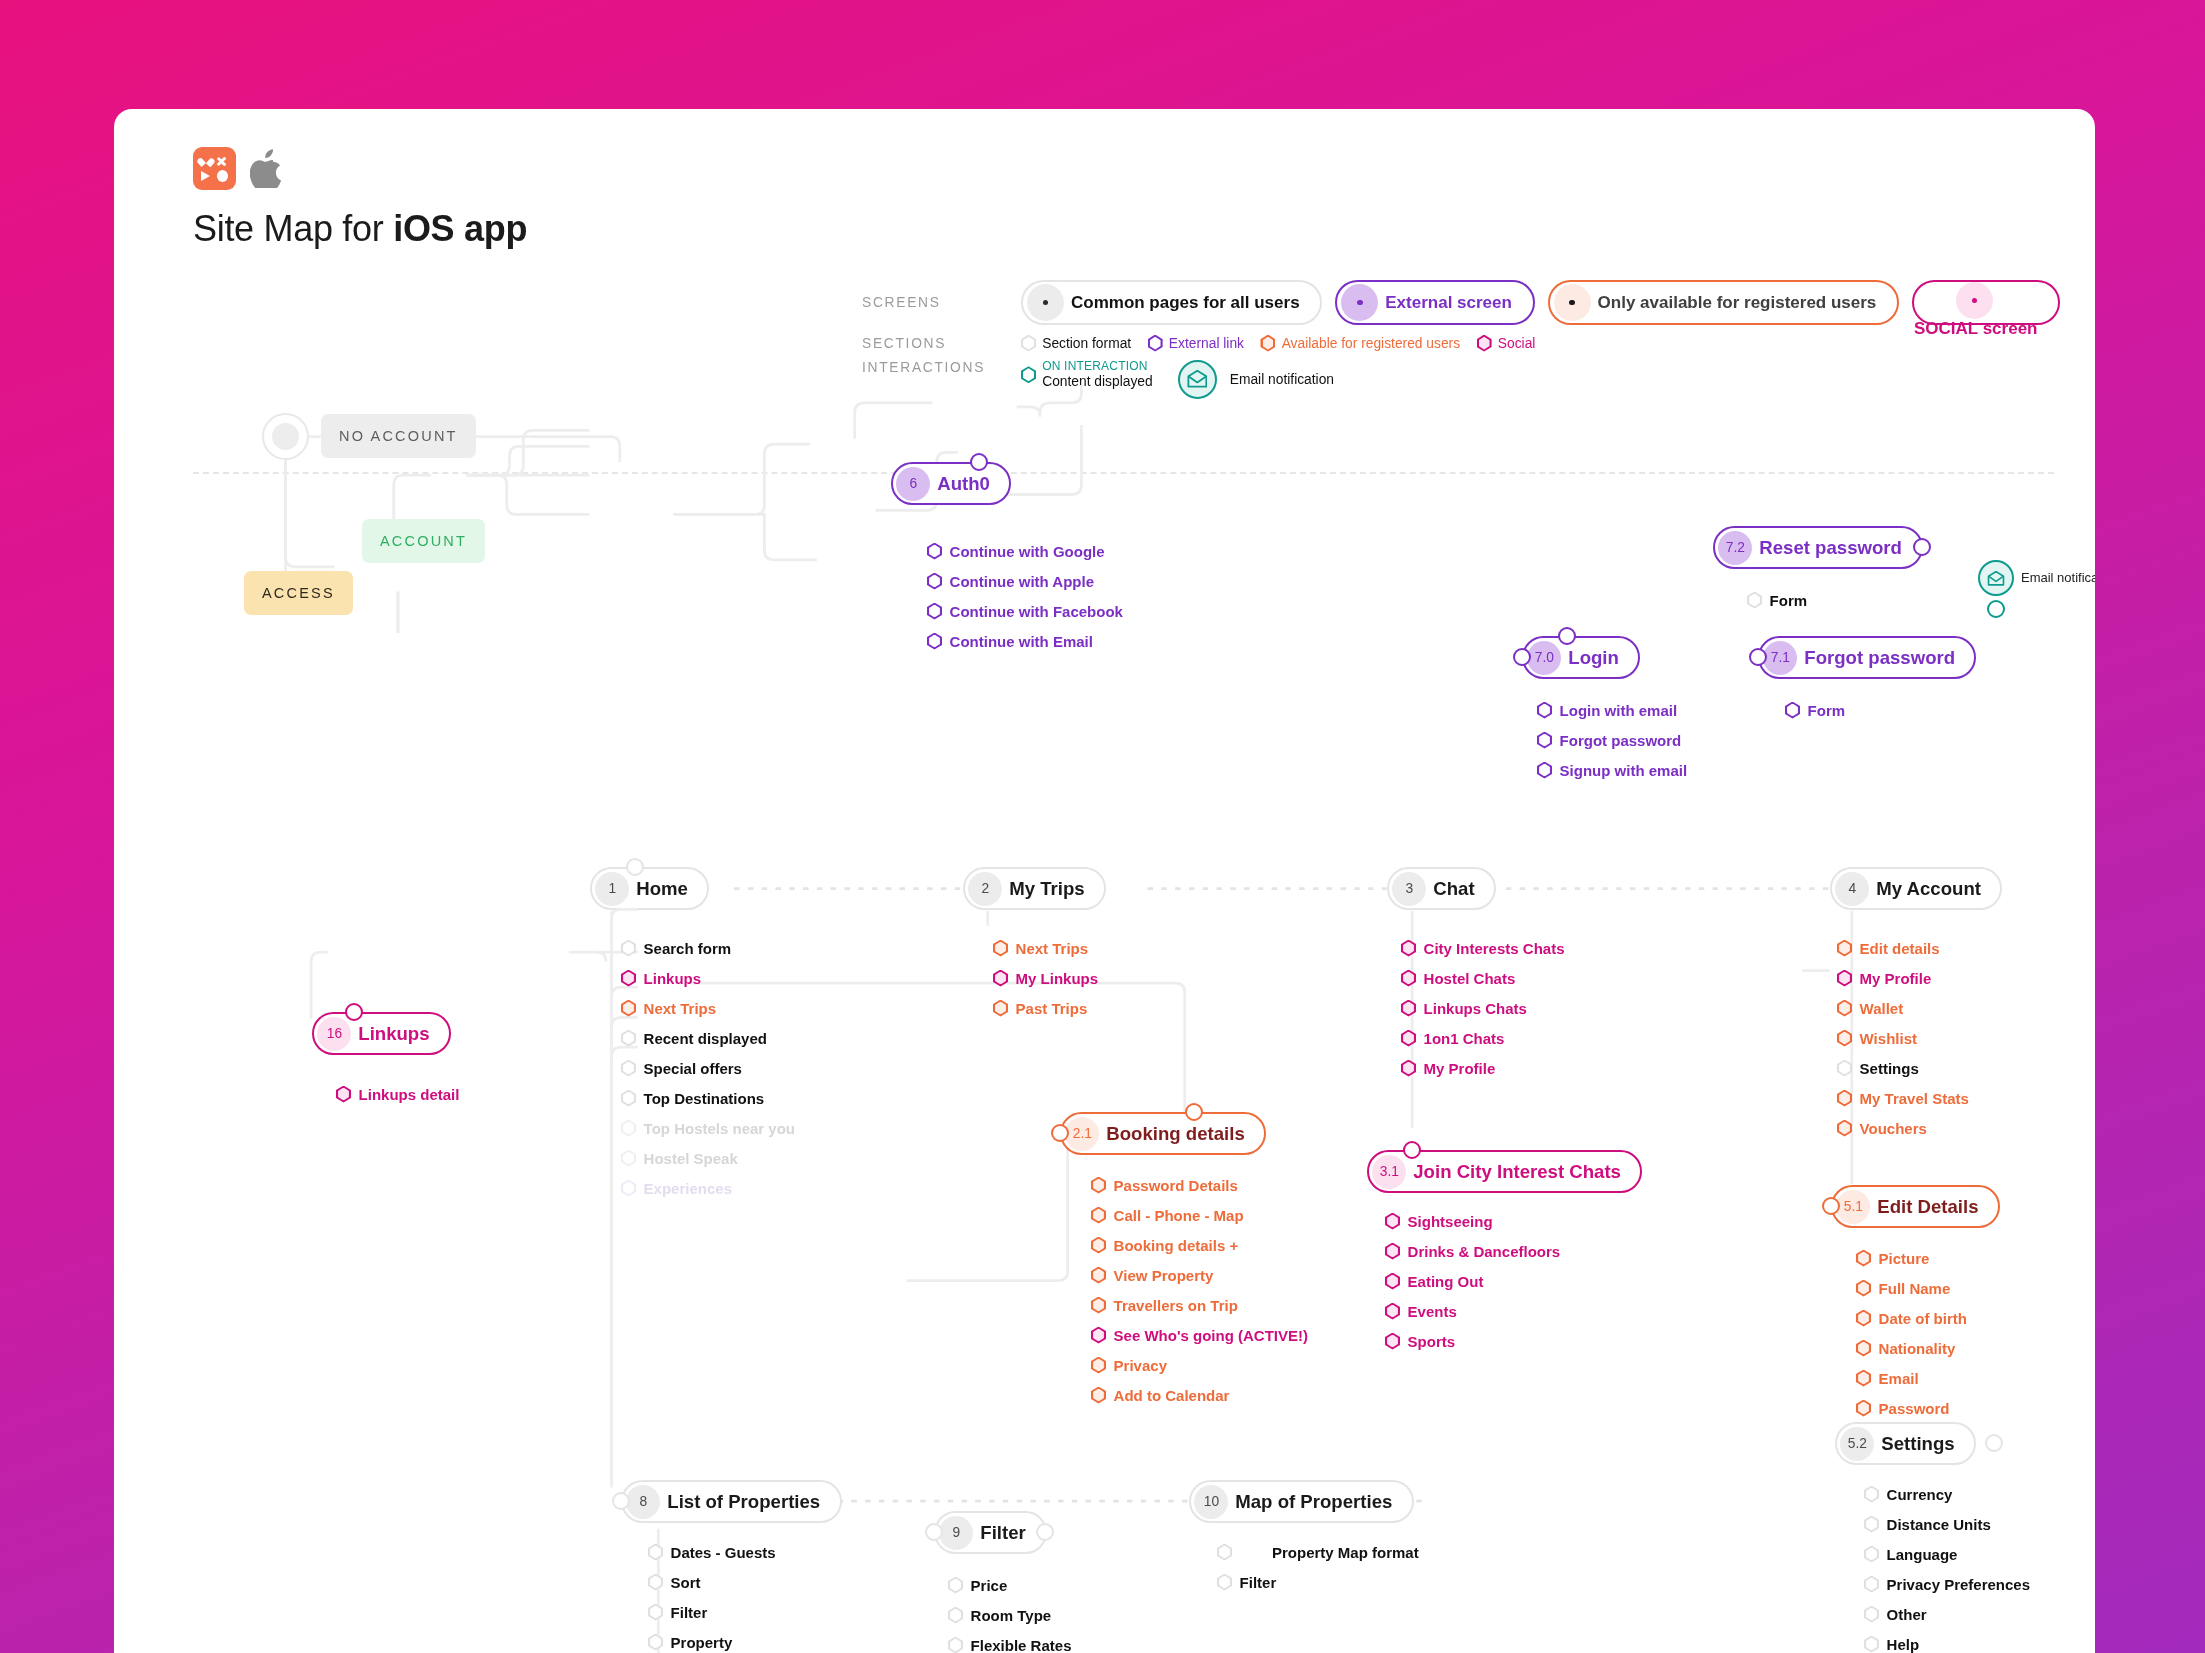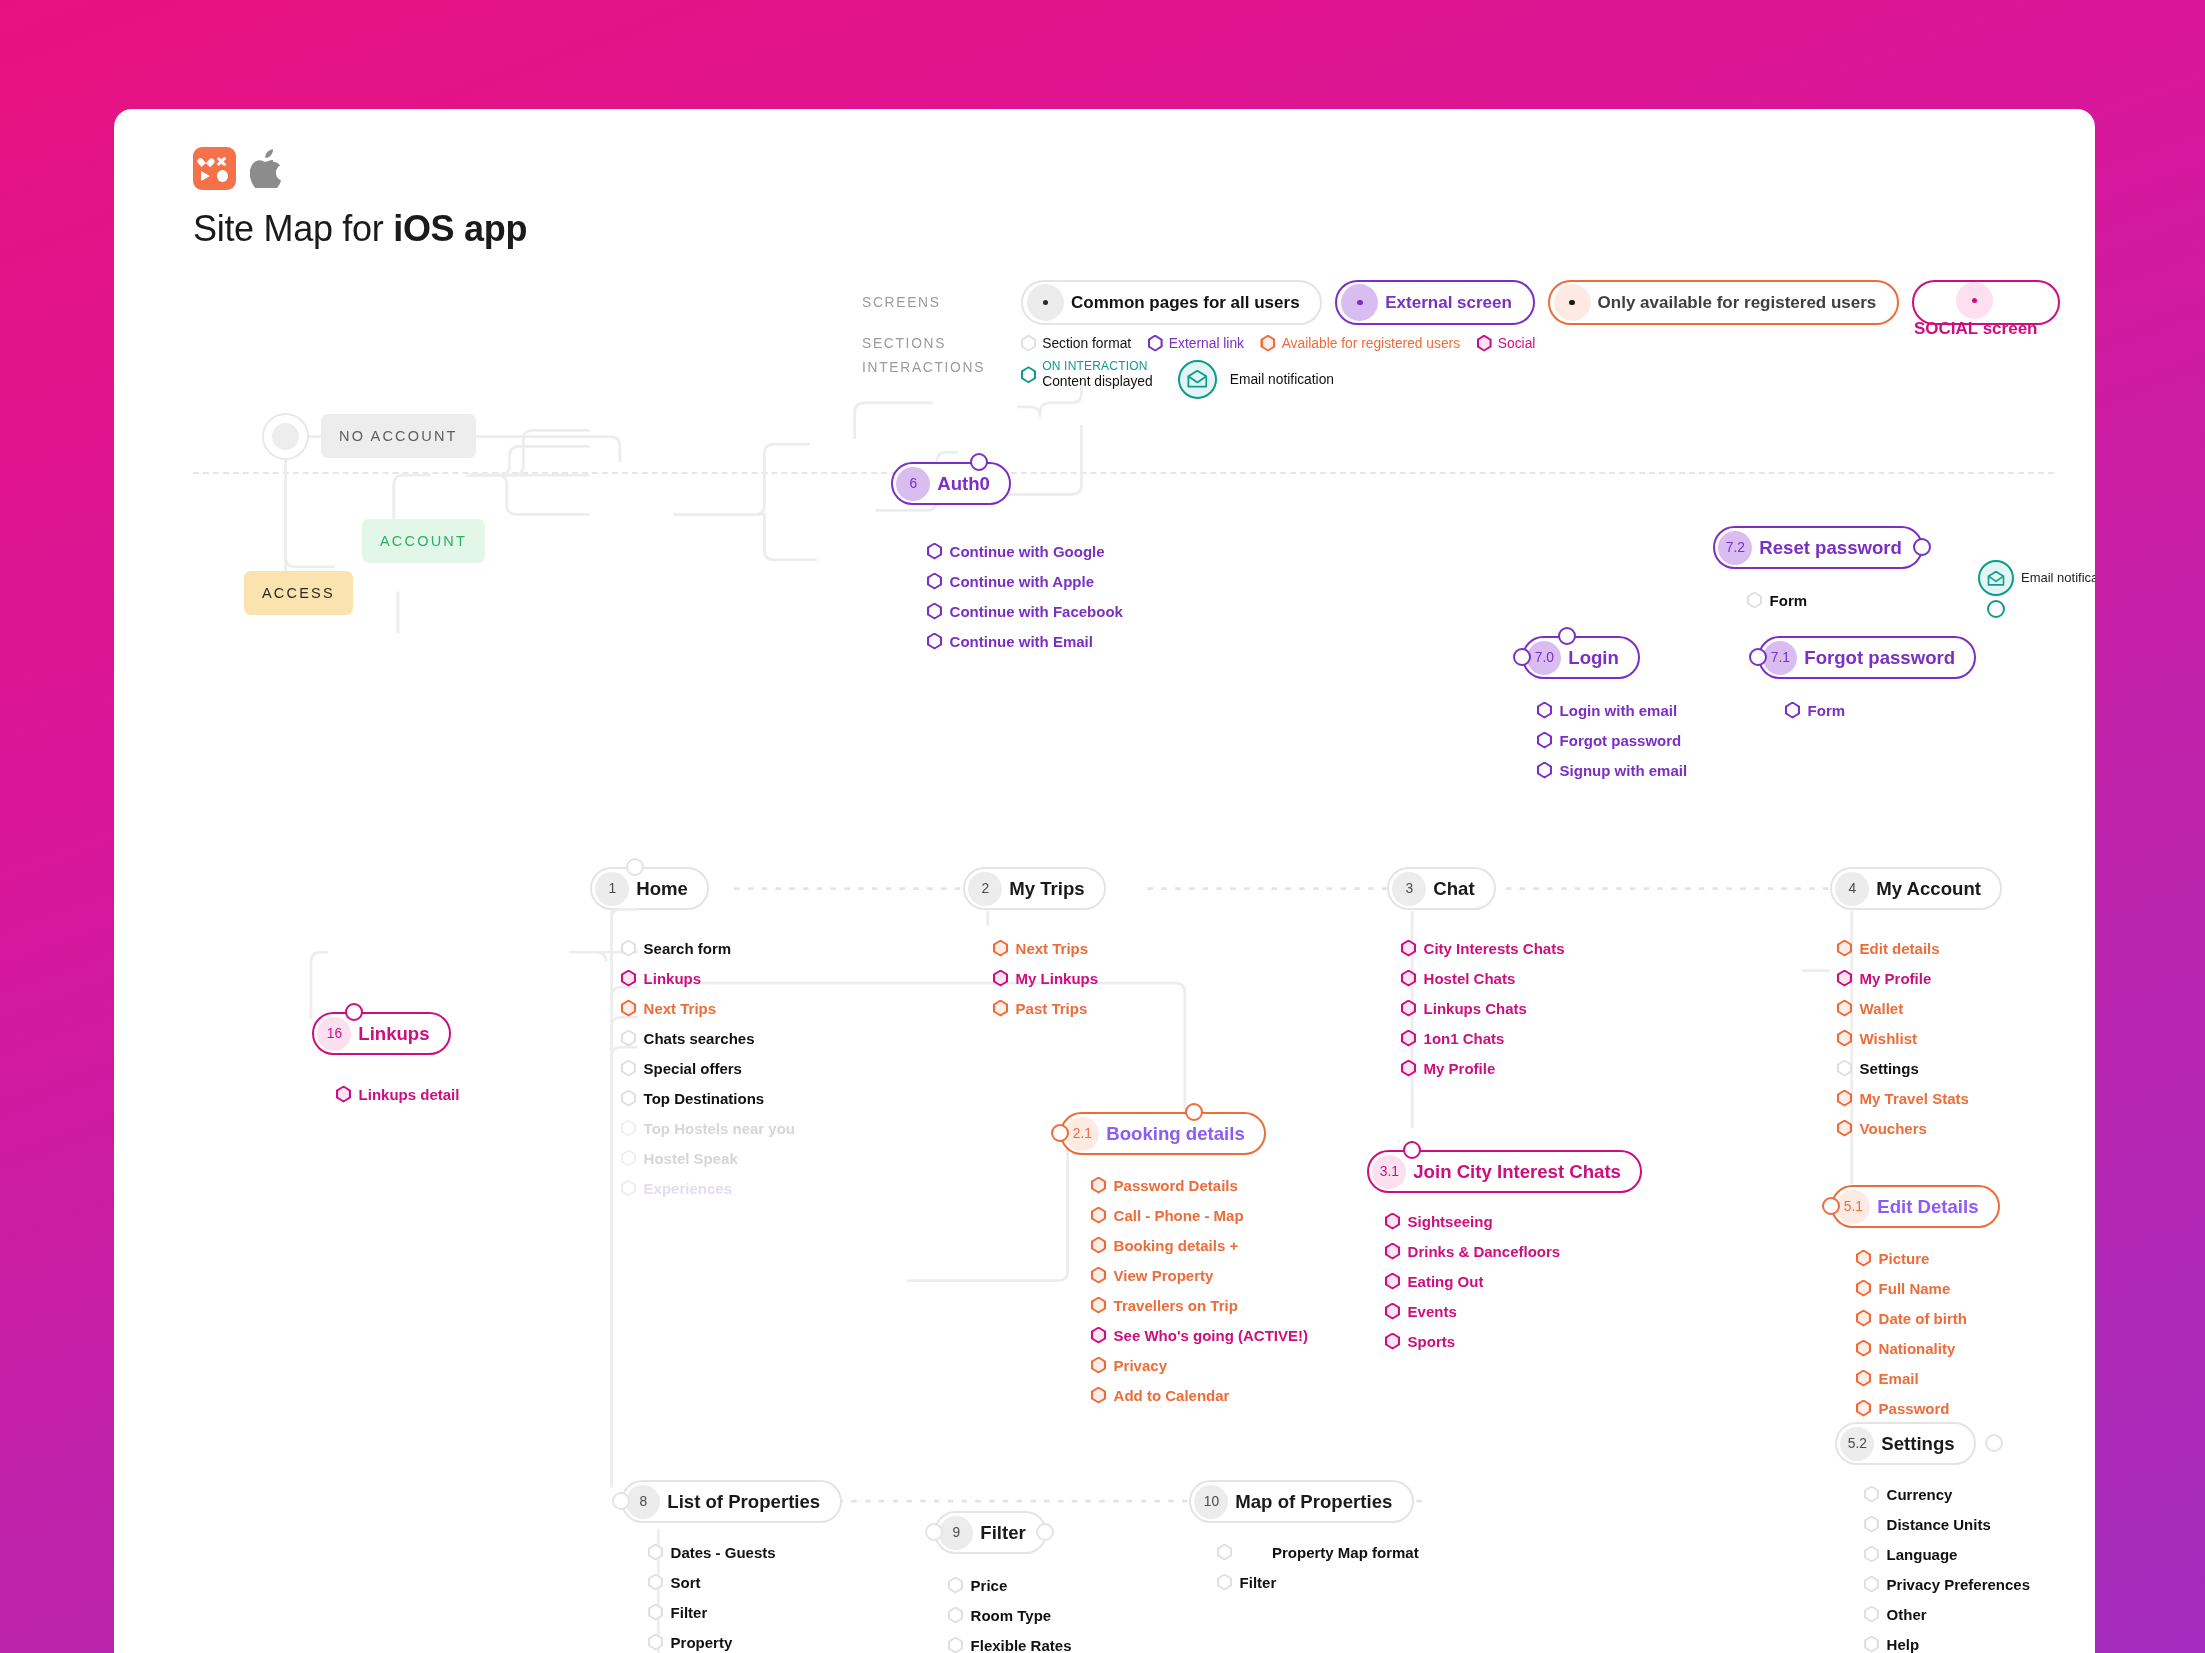--- a/index.html
+++ b/index.html
@@ -188,21 +188,21 @@
 
   .spill-gray .num { background: #ececec; color: #4b4b4b; }
   .spill-gray .lab { color: #1a1a1a; }
 
   .spill-purple { border-color: #7b2fc4; }
   .spill-purple .num { background: #d9bdf0; color: #7b2fc4; }
   .spill-purple .lab { color: #7b2fc4; }
 
   .spill-orange { border-color: #ee6c3a; }
   .spill-orange .num { background: #fdeae2; color: #ee6c3a; }
-  .spill-orange .lab { color: #8b5cf6; }
+  .spill-orange .lab { color: #7f1d1d; }
 
   .spill-magenta { border-color: #ce0e7f; }
   .spill-magenta .num { background: #fce0f0; color: #ce0e7f; }
   .spill-magenta .lab { color: #ce0e7f; }
 
   
   .slist { position: absolute; }
   .srow { display: flex; align-items: center; gap: 7.6px; height: 30px; white-space: nowrap; }
   .srow .lab { font-size: 15px; font-weight: 700; }
   .lab-n { color: #111; font-weight: 400; }
@@ -537,21 +537,21 @@
       <div class="srow">
           <span class="hex hex-magenta"></span>
           <span class="lab lab-m">Linkups</span>
         </div>
       <div class="srow">
           <span class="hex hex-orange"></span>
           <span class="lab lab-o">Next Trips</span>
         </div>
       <div class="srow">
           <span class="hex hex-gray"></span>
-          <span class="lab lab-n">Chats searches</span>
+          <span class="lab lab-n">Recent displayed</span>
         </div>
       <div class="srow">
           <span class="hex hex-gray"></span>
           <span class="lab lab-n">Special offers</span>
         </div>
       <div class="srow">
           <span class="hex hex-gray"></span>
           <span class="lab lab-n">Top Destinations</span>
         </div>
       <div class="srow">

